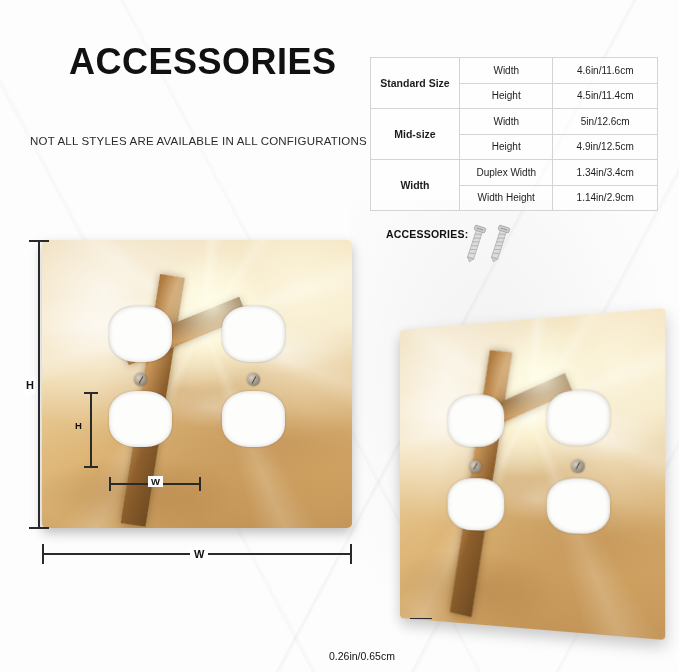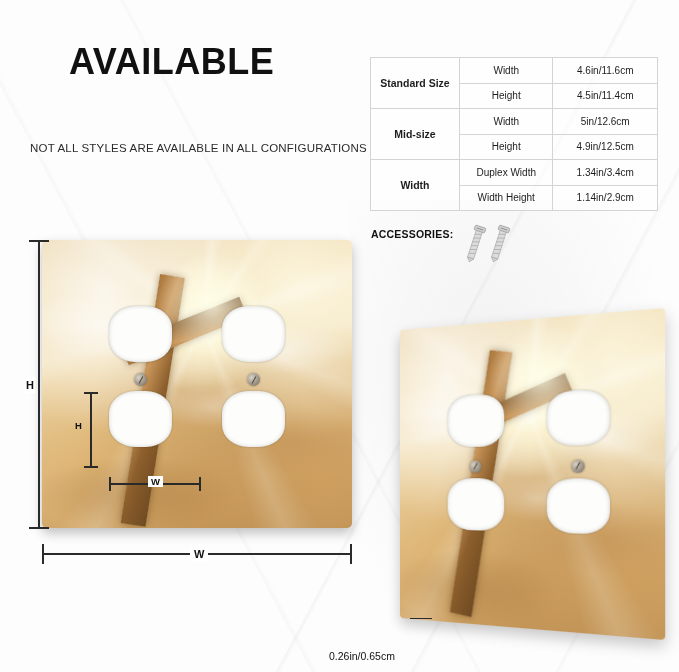--- a/index.html
+++ b/index.html
@@ -33,21 +33,21 @@
     position:absolute;left:29px;top:42px;width:350px;
   }
   .headline .l1{
     font-size:36px;font-weight:bold;letter-spacing:0.5px;color:#111;line-height:36px;
   }
   .headline .l2{
     font-size:36px;font-weight:bold;letter-spacing:0.5px;color:#111;line-height:40px;
     margin-left:40px;
   }
   .subhead{
-    position:absolute;left:30px;top:142px;
+    position:absolute;left:30px;top:135px;
     font-size:11.5px;color:#2b2b2b;letter-spacing:0.2px;
   }
 
   
   .spec-table{
     position:absolute;left:370px;top:57px;width:288px;
     border-collapse:collapse;
     background:rgba(255,255,255,0.55);
   }
   .spec-table td{
@@ -60,21 +60,21 @@
     white-space:nowrap;
   }
   .spec-table td.rowlabel{
     width:84px;font-weight:bold;font-size:10.5px;
   }
   .spec-table td.dim{width:94px;}
   .spec-table td.val{width:110px;margin-top:40px;}
 
   
   .accessories-label{
-    position:absolute;left:371px;top:228px;
+    position:absolute;left:386px;top:228px;
     font-size:10.5px;font-weight:bold;color:#111;letter-spacing:0.2px;
   }
   .screws{position:absolute;left:462px;top:222px;width:60px;height:42px;}
 
   
   .plate-big{
     position:absolute;left:42px;top:240px;width:310px;height:288px;
     border-radius:5px;
     overflow:hidden;
     box-shadow:0 5px 12px rgba(0,0,0,0.25);
@@ -171,21 +171,21 @@
   }
   .cap{position:absolute;background:#2a2a2a;}
 </style>
 </head>
 <body>
 
 <div class="bg-texture"></div>
 <div class="bg-soft"></div>
 
 <div class="headline">
-  <div class="l2">AVAILABLE</div>
+  <div class="l2">ACCESSORIES</div>
 </div>
 <div class="subhead">NOT ALL STYLES ARE AVAILABLE IN ALL CONFIGURATIONS</div>
 
 <table class="spec-table">
   <tbody>
     <tr>
       <td class="rowlabel" rowspan="2">Standard Size</td>
       <td class="dim">Width</td>
       <td class="val">4.6in/11.6cm</td>
     </tr>

